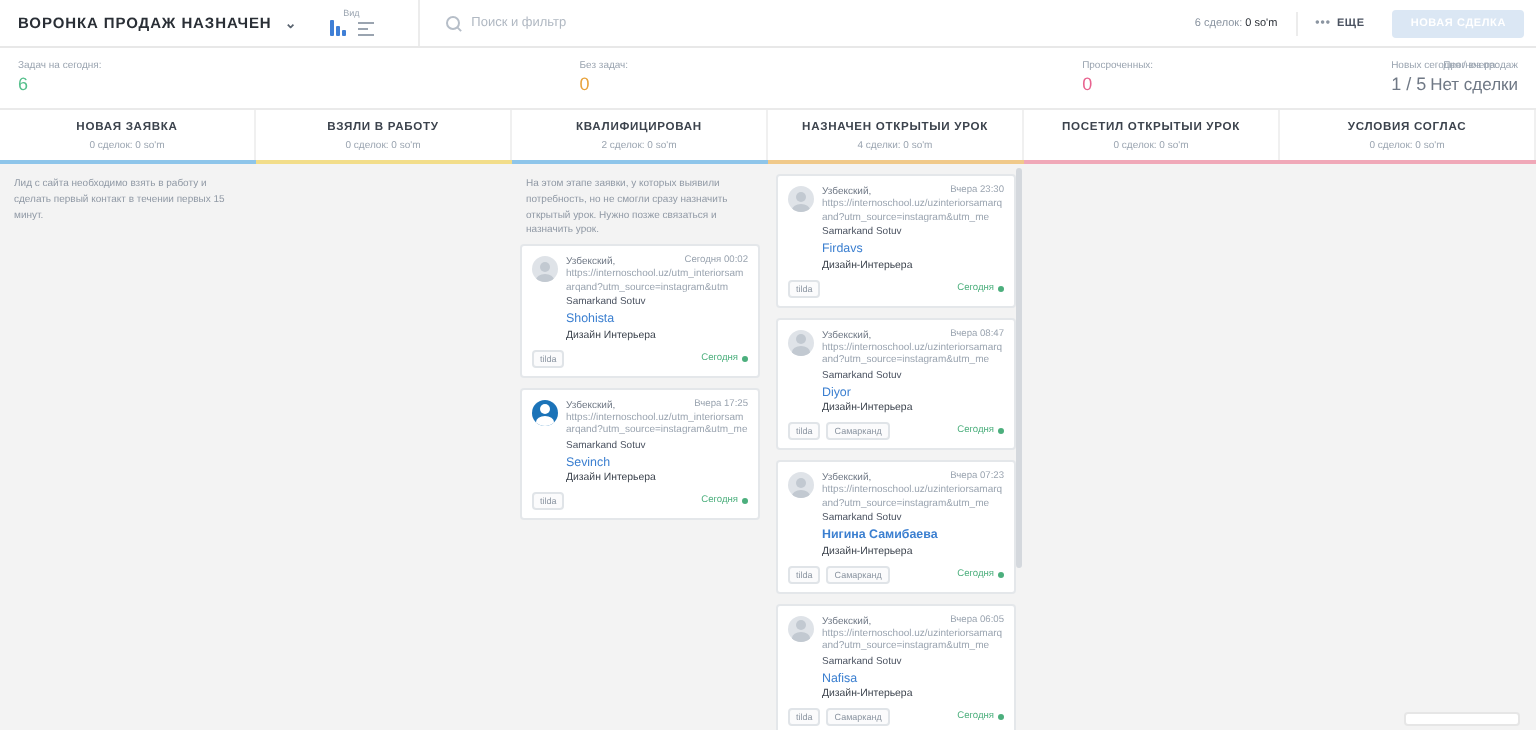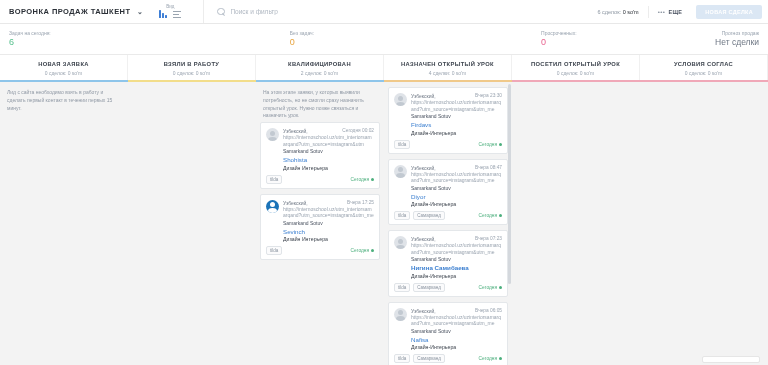--- a/index.html
+++ b/index.html
@@ -171,21 +171,21 @@
   .bottom-pill {
     position: absolute; right: 8px; bottom: 2px; width: 58px; height: 7px;
     background: #ffffff; border: 1px solid #e6e6e6; border-radius: 2px;
   }
 </style>
 </head>
 <body>
 
 <div class="topbar">
   <div class="pipeline-title">
-    <span>ВОРОНКА ПРОДАЖ ТАШКЕНТ</span>
+    <span>ВОРОНКА ПРОДАЖ НАЗНАЧЕН</span>
     <span class="caret">⌄</span>
   </div>
 
   <div class="view-group">
     <div class="view-label">Вид</div>
     <div class="view-icons">
       <span class="ico-funnel">
           <i></i>
           <i></i>
           <i></i>
@@ -222,20 +222,24 @@
     <div class="stat-value s-green">6</div>
   </div>
   <div class="stat pos2">
     <div class="stat-label">Без задач:</div>
     <div class="stat-value s-orange">0</div>
   </div>
   <div class="stat pos3">
     <div class="stat-label">Просроченных:</div>
     <div class="stat-value s-pink">0</div>
   </div>
+  <div class="stat pos4">
+    <div class="stat-label">Новых сегодня / вчера:</div>
+    <div class="stat-value s-grey">1 / 5</div>
+  </div>
   <div class="forecast">
     <div class="stat-label">Прогноз продаж</div>
     <div class="f-val">Нет сделки</div>
   </div>
 </div>
 
 <div class="board" id="board">
     <div class="col">
       <div class="col-head">
         <div class="col-title">НОВАЯ ЗАЯВКА</div>

